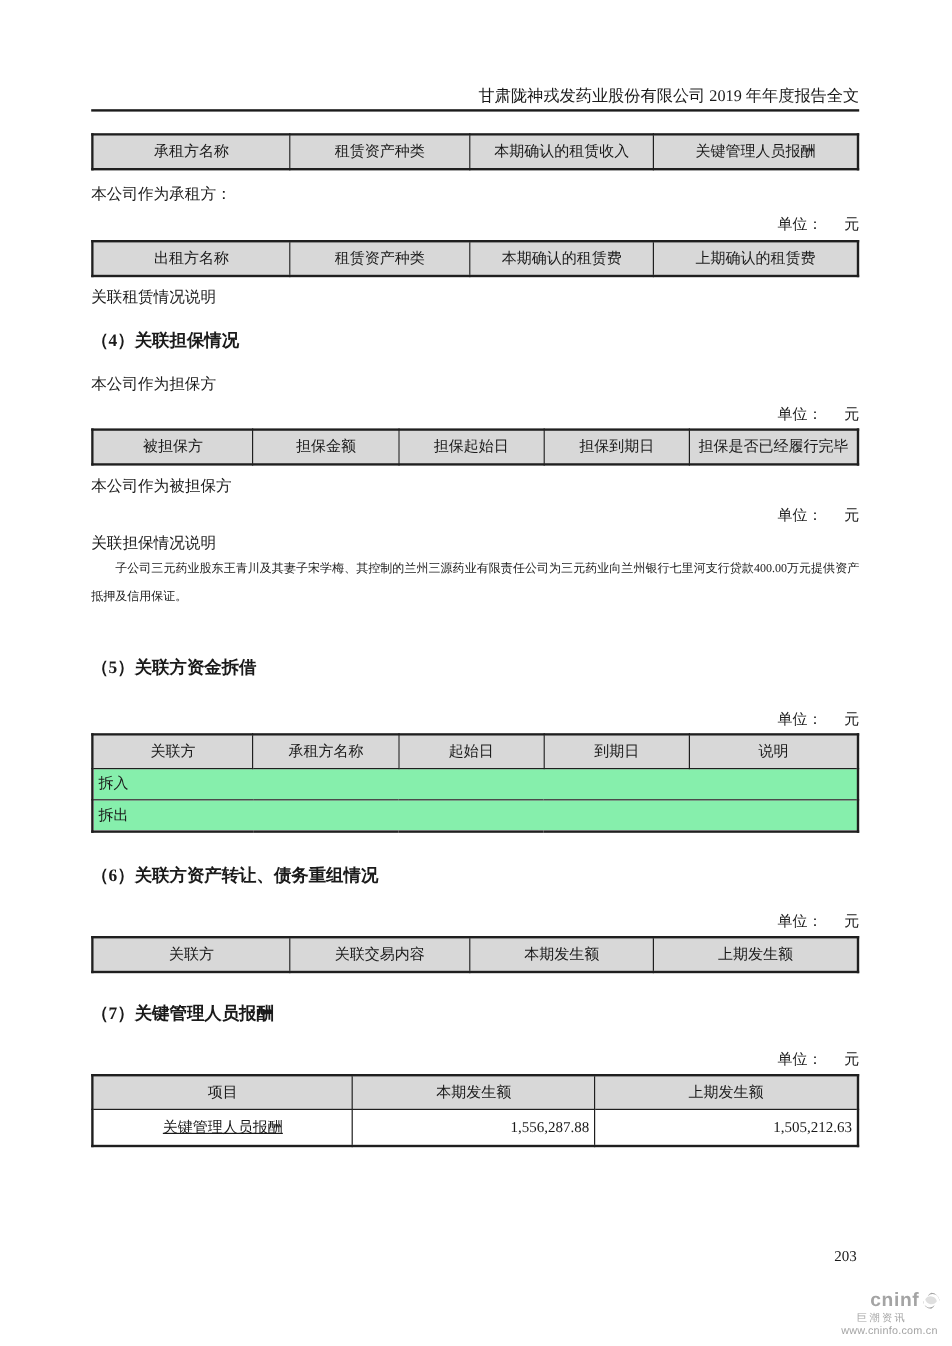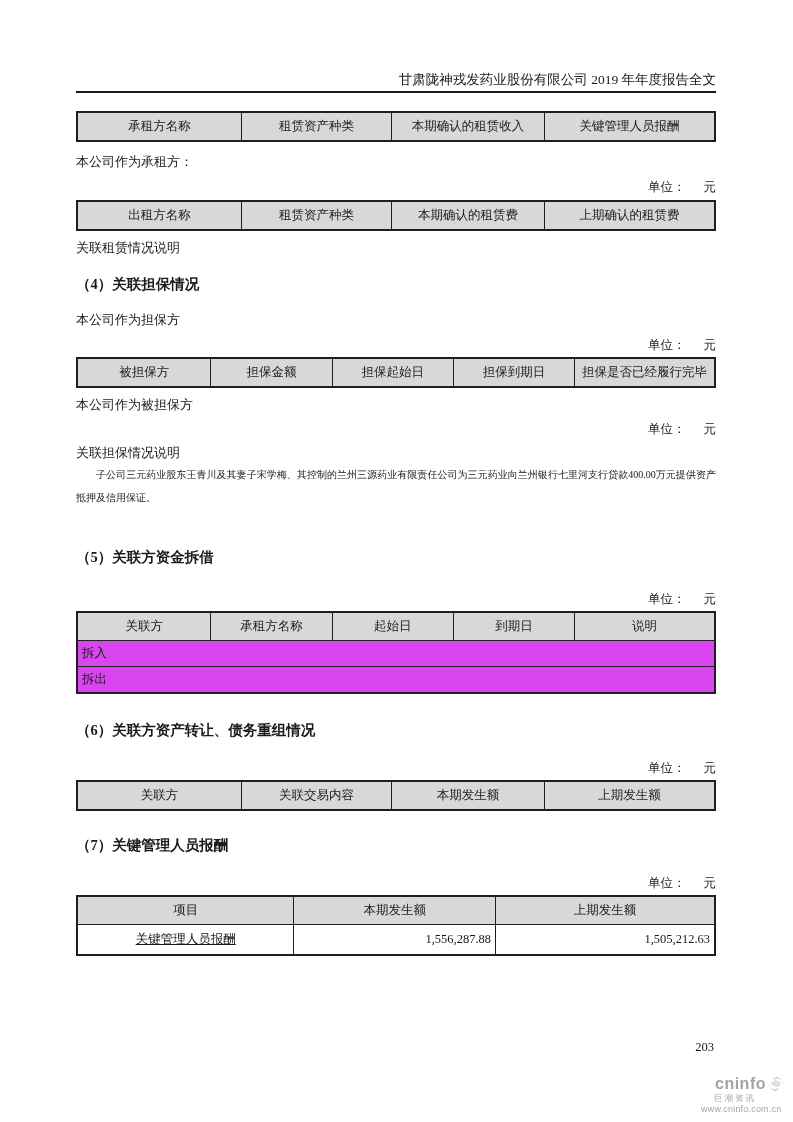--- a/index.html
+++ b/index.html
@@ -40,21 +40,21 @@
   }
   table.tbl th{
     background:#d8d8d8;
     text-align:center;
     height:27px;
   }
   .t-lease th{height:28px;}
   .t-guar th{height:25px;}
   .t-borrow th{height:24px;}
   .t-borrow td.merged{
-    background:#d946ef;
+    background:#86efac;
     text-align:left;
     height:25px;
   }
   .t-comp th{height:20px;}
   .t-comp td{height:29px;background:#ffffff;}
   .t-comp td.item{text-align:center;text-decoration:underline;}
   .t-comp td.num{text-align:right;}
   
   .plain{
     font-size:13px;line-height:16px;
@@ -292,21 +292,21 @@
       </tr>
     </tbody>
       </table>
 
   </div>
 
   <div class="page-number">203</div>
 
   <div class="cninfo-logo">
     <div class="logo-row">
-      <span class="logo-brand">cninfo</span>
+      <span class="logo-brand">cninf</span>
       <svg class="logo-swirl" viewBox="0 0 24 24" aria-hidden="true">
         <path fill="#a4a4a4" d="M12 2a10 10 0 0 1 10 10c0 .6-.05 1.2-.16 1.8A8.2 8.2 0 0 0 7.6 6.6 8.5 8.5 0 0 1 12 2z"></path>
         <path fill="#a4a4a4" d="M12 22A10 10 0 0 1 2 12c0-.6.05-1.2.16-1.8A8.2 8.2 0 0 0 16.4 17.4 8.5 8.5 0 0 1 12 22z"></path>
         <path fill="#a4a4a4" d="M4.5 10.2a8 8 0 0 1 14.6 2.4 8 8 0 0 1-14.6-2.4z" opacity="0.35"></path>
       </svg>
     </div>
     <div class="logo-cn">巨潮资讯</div>
     <div class="logo-url">www.cninfo.com.cn</div>
   </div>
 </div>

